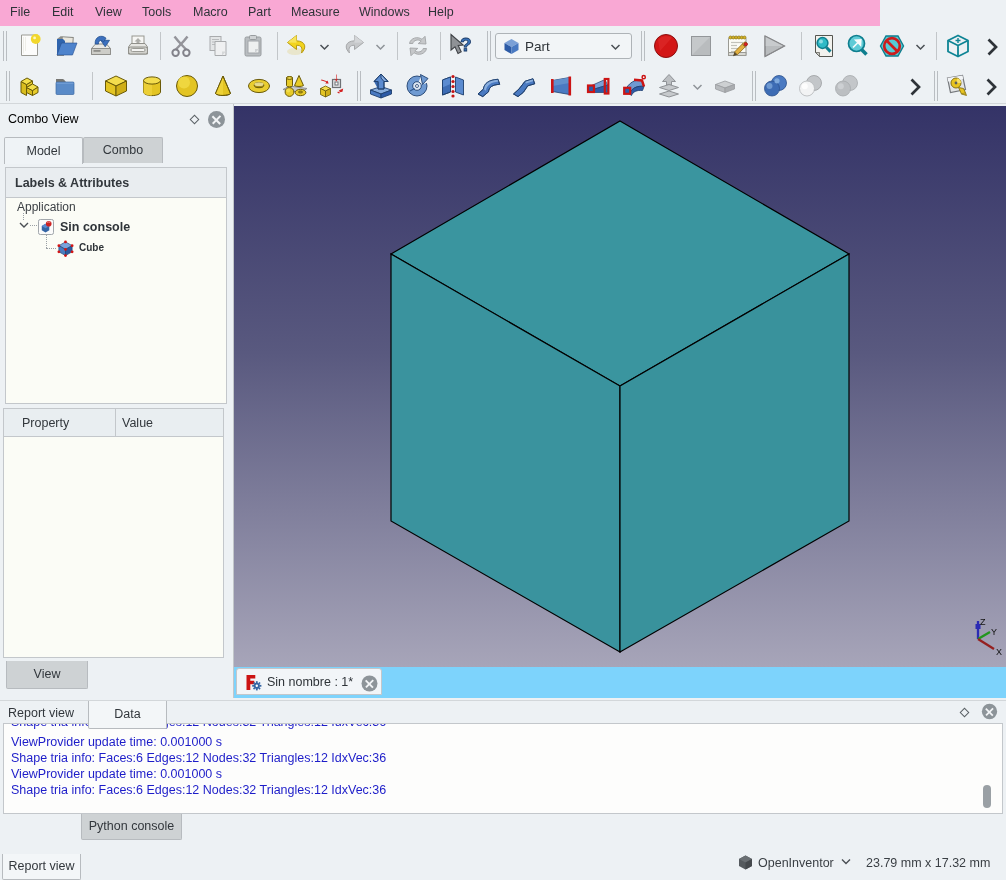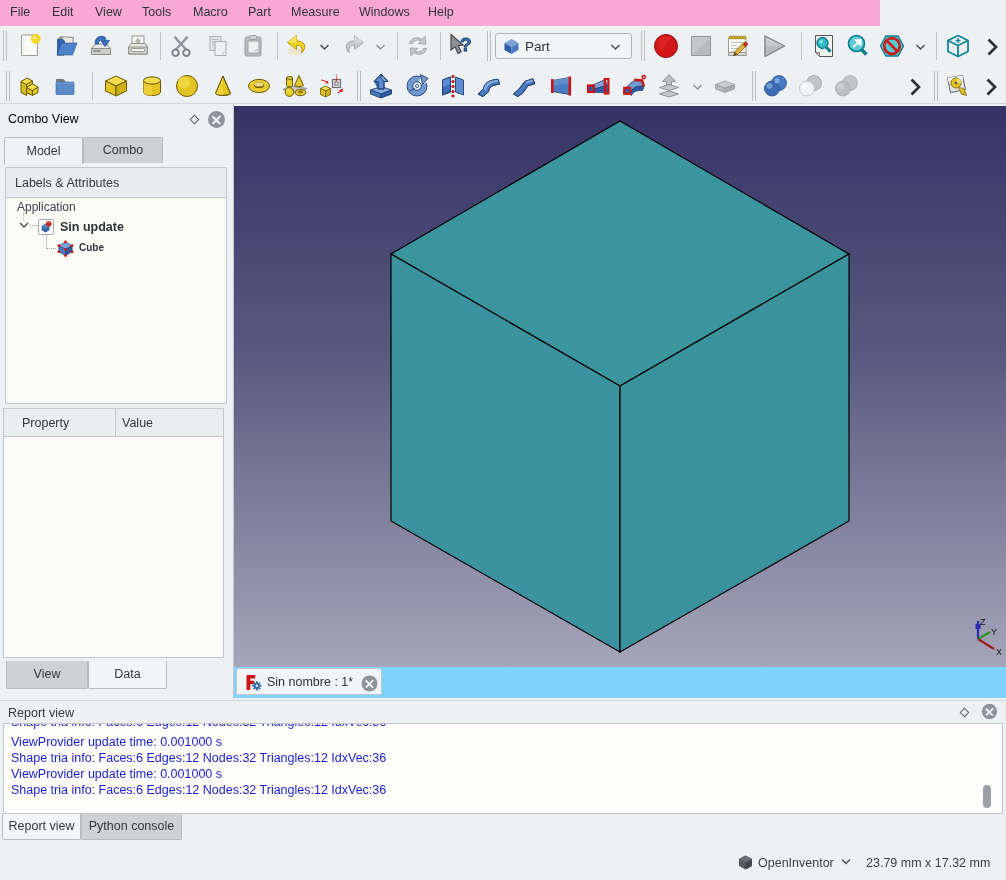--- a/index.html
+++ b/index.html
@@ -19,26 +19,26 @@
 #leftdock { position:absolute; left:0; top:104px; width:234px; height:594px; background:#edf1f4; border-right:1px solid #c2c6ca; }
 #combotitle { position:absolute; left:8px; top:112px; font-size:12.5px; color:#000000; }
 .titlebtn-x { position:absolute; width:17px; height:17px; border-radius:50%; background:#8d9499; }
 .titlebtn-x:before, .titlebtn-x:after { content:""; position:absolute; left:3.2px; top:7.7px; width:10.6px; height:1.6px; background:#f2f4f6; }
 .titlebtn-x:before { transform:rotate(45deg); }
 .titlebtn-x:after { transform:rotate(-45deg); }
 .diamond { position:absolute; width:7px; height:7px; border:1px solid #5a6065; transform:rotate(45deg); background:transparent; }
 .tab { position:absolute; font-size:12.5px; color:#32373c; text-align:center; }
 .tab-top-on  { background:#eff3f6; border:1px solid #b7bbbf; border-bottom:none; border-radius:2px 2px 0 0; }
 .tab-top-off { background:#ced2d4; border:1px solid #b7bbbf; border-bottom:none; border-radius:2px 2px 0 0; }
-.tab-bot-on  { background:#f3f6f8; border:1px solid #b7bbbf; border-top:none; border-radius:0 0 2px 2px; }
+.tab-bot-on  { background:#f3f6f8; border:1px solid #b7bbbf; border-top:none; border-radius:0 0 2px 2px;margin-top:40px; }
 .tab-bot-off { background:#ced2d4; border:1px solid #b7bbbf; border-top:none; border-radius:0 0 2px 2px; }
 
 #treebox { position:absolute; left:5px; top:167px; width:222px; height:237px; border:1px solid #c3c7cb; background:#fbfcf6; }
 #treehdr { position:absolute; left:0; top:0; width:100%; height:30px; background:#e9edf0; border-bottom:1px solid #c3c7cb; }
-#treehdr span { position:absolute; left:9px; top:8px; font-size:12.5px; color:#32373c; }
+#treehdr span { position:absolute; left:9px; top:8px; font-size:12.5px; color:#32373c;font-weight:bold; }
 #propbox { position:absolute; left:3px; top:408px; width:221px; height:250px; border:1px solid #c3c7cb; background:#fbfcf6; }
 #prophdr { position:absolute; left:0; top:0; width:100%; height:28px; background:#e9eef1; border-bottom:1px solid #c3c7cb; }
 #prophdr .col1 { position:absolute; left:18px; top:7px; font-size:12.5px; color:#32373c; }
 #prophdr .col2 { position:absolute; left:118px; top:7px; font-size:12.5px; color:#32373c; }
 #prophdr .div { position:absolute; left:111px; top:0; width:1px; height:28px; background:#c3c7cb; }
 
 #viewport { position:absolute; left:234px; top:106px; width:772px; height:561px; background:linear-gradient(#343367, #59597f 44%, #a7a5b9 100%); }
 
 #mditabs { position:absolute; left:234px; top:667px; width:772px; height:31px; background:#7dd3fc; }
 #mditab { position:absolute; left:2px; top:1px; width:146px; height:27px; background:#f2f5f8; border:1px solid #c3c7cb; border-radius:3px 3px 0 0; }
@@ -490,21 +490,21 @@
         <path d="M2 3 L6 7 L10 3" fill="none" stroke="#4a4f54" stroke-width="1.4"></path>
       </svg>
 
     <svg style="position:absolute;left:32px;top:21px" width="16" height="16" viewBox="0 0 17 17">
       <rect x="0.5" y="0.5" width="16" height="16" rx="2" fill="#fbfbfb" stroke="#9aa0a5"></rect>
       <path d="M4 7.5 l4-2.4 4 2.4 v4.4 l-4 2.4 -4-2.4z" fill="#3465a4"></path>
       <path d="M4 7.5 l4-2.4 4 2.4 -4 2.4z" fill="#5b8bd0"></path>
       <circle cx="11.4" cy="5" r="3" fill="#cc2222"></circle>
       <path d="M9.8 3.7 a3 3 0 0 1 3.2 0" stroke="#e89090" stroke-width="1" fill="none"></path>
     </svg>
-    <div style="position:absolute;left:54px;top:22px;font-size:12.5px;font-weight:bold;color:#2e3338">Sin update</div>
+    <div style="position:absolute;left:54px;top:22px;font-size:12.5px;font-weight:bold;color:#2e3338">Sin console</div>
 
     <svg style="position:absolute;left:51px;top:42px" width="17" height="17" viewBox="0 0 18 18">
       <g stroke="#1d3f73" stroke-width="0.7" stroke-linejoin="round">
         <path d="M9 2 L16 6 L9 10 L2 6z" fill="#7aa4dc"></path>
         <path d="M2 6 L9 10 V16.5 L2 12.5z" fill="#4a7cc0"></path>
         <path d="M16 6 L9 10 V16.5 L16 12.5z" fill="#2d5a9e"></path>
       </g>
       <g fill="#d41414">
           <circle cx="2" cy="6" r="1.5"></circle>
           <circle cx="16" cy="6" r="1.5"></circle>

